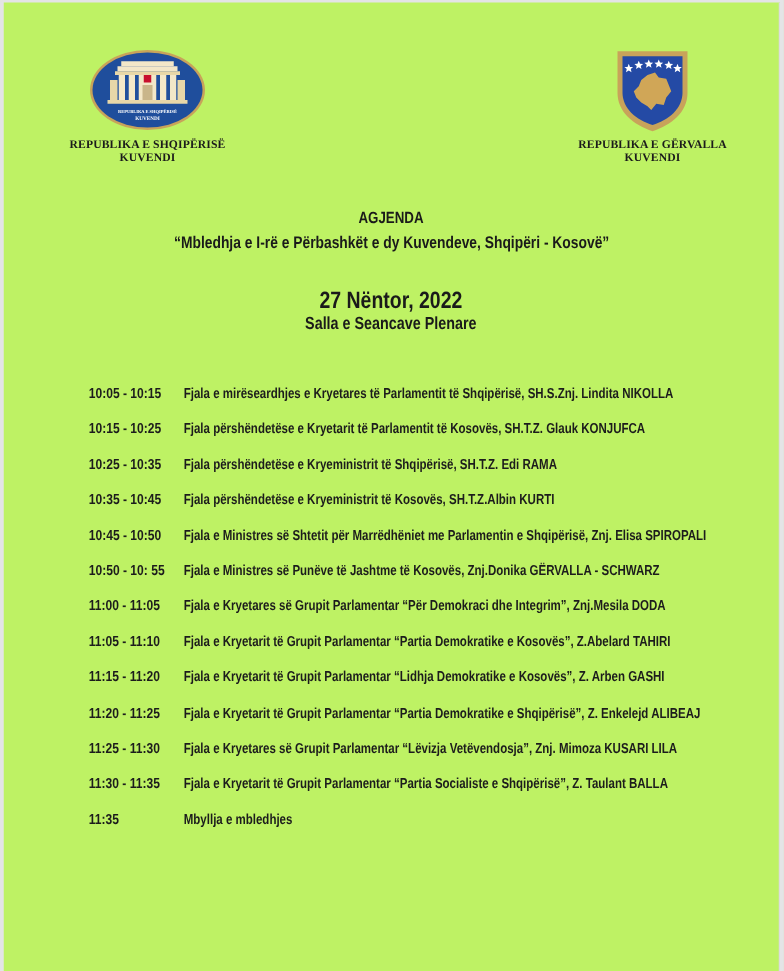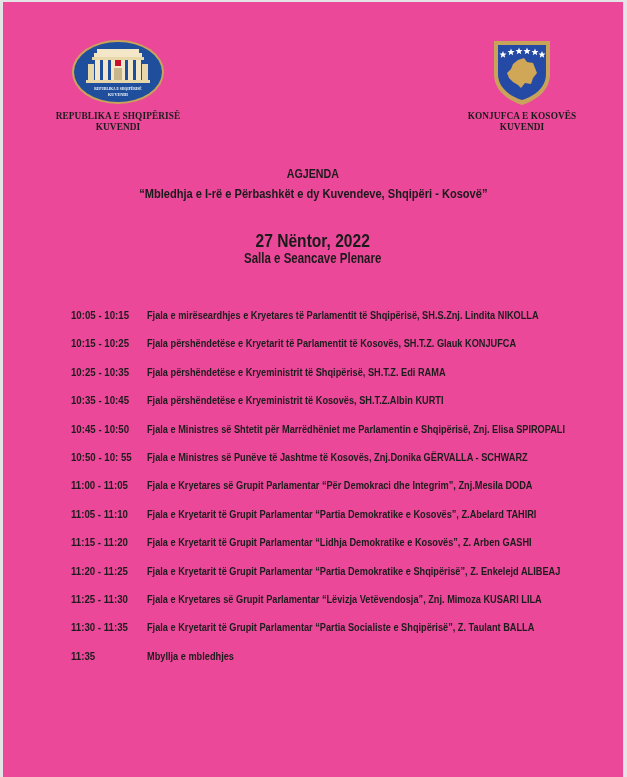--- a/index.html
+++ b/index.html
@@ -12,21 +12,21 @@
       height: 777px;
       position: relative;
       overflow: hidden;
     }
     .page {
       position: absolute;
       left: 3px;
       top: 2px;
       width: 620px;
       height: 775px;
-      background: #ec4899;
+      background: #bef264;
       border-right: 1px solid #dcdcdc;
     }
     .logo-block {
       position: absolute;
       text-align: center;
       font-family: "Liberation Serif", "DejaVu Serif", serif;
       font-weight: bold;
       color: #1b1b1b;
     }
     .logo-left { left: 52px; top: 36px; width: 126px; }
@@ -125,21 +125,21 @@
       <g fill="#ffffff">
         <polygon points="12,13 13,15.5 15.5,15.6 13.6,17.2 14.2,19.7 12,18.3 9.8,19.7 10.4,17.2 8.5,15.6 11,15.5"></polygon>
         <polygon points="20,10.5 21,13 23.5,13.1 21.6,14.7 22.2,17.2 20,15.8 17.8,17.2 18.4,14.7 16.5,13.1 19,13"></polygon>
         <polygon points="28,9.5 29,12 31.5,12.1 29.6,13.7 30.2,16.2 28,14.8 25.8,16.2 26.4,13.7 24.5,12.1 27,12"></polygon>
         <polygon points="36,9.5 37,12 39.5,12.1 37.6,13.7 38.2,16.2 36,14.8 33.8,16.2 34.4,13.7 32.5,12.1 35,12"></polygon>
         <polygon points="44,10.5 45,13 47.5,13.1 45.6,14.7 46.2,17.2 44,15.8 41.8,17.2 42.4,14.7 40.5,13.1 43,13"></polygon>
         <polygon points="51,13 52,15.5 54.5,15.6 52.6,17.2 53.2,19.7 51,18.3 48.8,19.7 49.4,17.2 47.5,15.6 50,15.5"></polygon>
       </g>
       <path d="M27 22 L33 20 L36 24 L42 25 L44 30 L46 35 L42 40 L40 46 L34 45 L30 50 L27 47 L22 44 L18 40 L16 35 L20 31 L22 26 Z" fill="#d0a657"></path>
     </svg>
-    <div class="logo-caption l1">KONJUFCA E KOSOVËS</div>
+    <div class="logo-caption l1">REPUBLIKA E GËRVALLA</div>
     <div class="logo-caption">KUVENDI</div>
   </div>
 
   <div class="center-head agenda-subtitle">
     <span class="cond">“Mbledhja e I-rë e Përbashkët e dy Kuvendeve, Shqipëri - Kosovë”</span>
   </div>
   <div class="center-head agenda-title">
     <span class="cond">AGJENDA</span>
   </div>
   <div class="center-head agenda-date">

